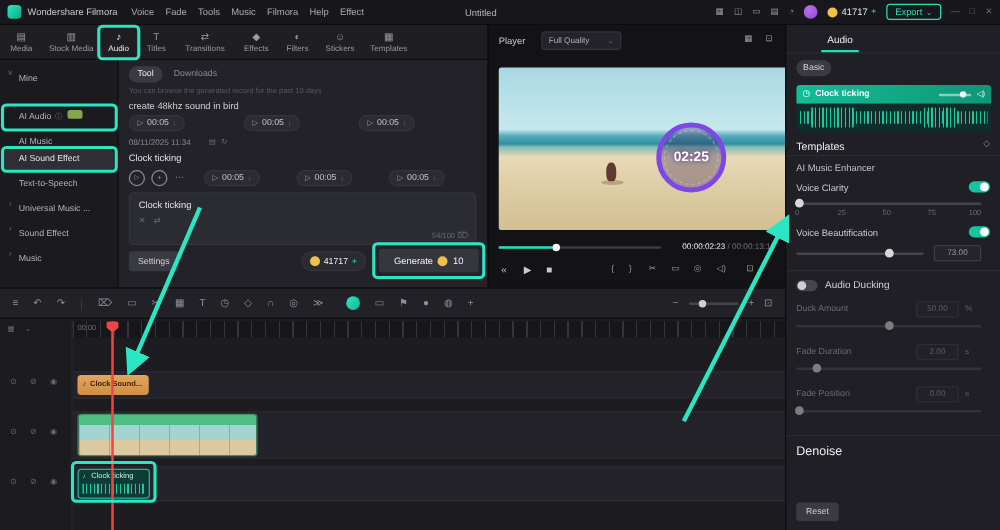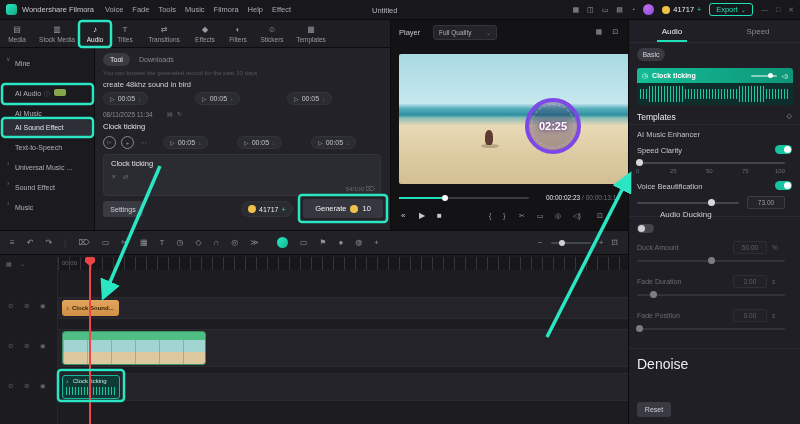--- a/index.html
+++ b/index.html
@@ -227,23 +227,20 @@
   <span class="icn" style="position:absolute;left:164px;top:192px;font-size:7px">◎</span>
   <span class="icn" style="position:absolute;left:182px;top:192px;font-size:7px">◁)</span>
   <span class="icn" style="position:absolute;left:206px;top:192px;font-size:7px">⊡</span>
 </div>
 
 <div class="panel" style="left:628px;top:20px;width:172px;height:404px;background:#1f1f25;border-left:1px solid #0c0c0e">
   <div style="position:absolute;left:0;top:0;width:86px;height:22px;display:flex;align-items:center;justify-content:center;cursor:pointer">
     <span style="font-size:8px;color:#f0f0f4">Audio</span>
     <div style="position:absolute;left:28px;bottom:0;width:30px;height:2px;background:#1fe0b8"></div>
   </div>
-  <div style="position:absolute;left:86px;top:0;width:86px;height:22px;display:flex;align-items:center;justify-content:center;cursor:pointer">
-    <span style="font-size:8px;color:#8a8a92">Speed</span>
-  </div>
   <div style="position:absolute;left:0;top:22px;width:172px;height:1px;background:#2a2a30"></div>
 
   <div class="btn" style="position:absolute;left:8px;top:28px;width:28px;height:13px;border-radius:7px;font-size:7px">
       <span>Basic</span>
     </div>
 
   <div style="position:absolute;left:8px;top:48px;width:156px;height:37px;border-radius:3px;overflow:hidden">
     <div style="position:absolute;left:0;top:0;width:156px;height:15px;background:linear-gradient(90deg,#14bc96,#0e9678);display:flex;align-items:center;padding:0 5px;gap:4px">
       <span class="icn" style="font-size:7px;color:#eafff8">◷</span>
       <span style="font-size:7px;color:#ffffff;font-weight:bold">Clock ticking</span>
@@ -257,41 +254,41 @@
       <div class="wave" style="position:absolute;left:12px;width:34px;top:3px;height:16px"></div>
       <div class="wave" style="position:absolute;right:28px;width:26px;top:3px;height:16px"></div>
     </div>
   </div>
 
   <span style="position:absolute;left:8px;top:92px;font-size:8.5px;color:#ececf0">Templates</span>
   <span class="icn" style="position:absolute;right:8px;top:92px;font-size:7px">◇</span>
   <div style="position:absolute;left:0;top:104px;width:172px;height:1px;background:#2a2a30"></div>
 
   <span style="position:absolute;left:8px;top:110px;font-size:7.5px;color:#c0c0c8">AI Music Enhancer</span>
-  <span style="position:absolute;left:8px;top:126px;font-size:7.5px;color:#c8c8d0">Speed Clarity</span>
+  <span style="position:absolute;left:8px;top:126px;font-size:7.5px;color:#c8c8d0">Voice Clarity</span>
   <div class="toggle on" style="right:8px;top:125px"></div>
   <div class="slider" style="left:8px;top:142px;width:148px">
       <div class="dot" style="left:-1px"></div>
     </div>
   <span class="dim" style="position:absolute;left:7px;top:148px;font-size:6px">0</span>
   <span class="dim" style="position:absolute;left:41px;top:148px;font-size:6px">25</span>
   <span class="dim" style="position:absolute;left:77px;top:148px;font-size:6px">50</span>
   <span class="dim" style="position:absolute;left:113px;top:148px;font-size:6px">75</span>
   <span class="dim" style="position:absolute;left:146px;top:148px;font-size:6px">100</span>
 
   <span style="position:absolute;left:8px;top:162px;font-size:7.5px;color:#c8c8d0">Voice Beautification</span>
   <div class="toggle on" style="right:8px;top:161px"></div>
   <div class="slider" style="left:8px;top:182px;width:102px">
       <div class="dot" style="left:71px"></div>
     </div>
   <div class="valbox" style="left:118px;top:176px;width:38px"><span>73.00</span></div>
   <div style="position:absolute;left:0;top:196px;width:172px;height:1px;background:#2a2a30"></div>
 
   <div class="toggle" style="left:8px;top:204px"></div>
-  <span style="position:absolute;left:31px;top:190px;font-size:8px;color:#d0d0d6">Audio Ducking</span>
+  <span style="position:absolute;left:31px;top:203px;font-size:8px;color:#d0d0d6">Audio Ducking</span>
 
   <div style="position:absolute;left:0;top:218px;width:172px;height:106px;opacity:.5">
     <span style="position:absolute;left:8px;top:6px;font-size:7px;color:#b0b0b8">Duck Amount</span>
     <div class="valbox" style="left:104px;top:3px;width:34px"><span>50.00</span></div>
     <span style="position:absolute;left:143px;top:6px;font-size:6.5px;color:#9a9aa2">%</span>
     <div class="slider" style="left:8px;top:22px;width:148px">
         <div class="dot" style="left:71px"></div>
       </div>
 
     <span style="position:absolute;left:8px;top:40px;font-size:7px;color:#b0b0b8">Fade Duration</span>
@@ -303,21 +300,21 @@
 
     <span style="position:absolute;left:8px;top:74px;font-size:7px;color:#b0b0b8">Fade Position</span>
     <div class="valbox" style="left:104px;top:71px;width:34px"><span>0.00</span></div>
     <span style="position:absolute;left:143px;top:74px;font-size:6.5px;color:#9a9aa2">s</span>
     <div class="slider" style="left:8px;top:90px;width:148px">
         <div class="dot" style="left:-1px"></div>
       </div>
   </div>
 
   <div style="position:absolute;left:0;top:328px;width:172px;height:1px;background:#2a2a30"></div>
-  <span style="position:absolute;left:8px;top:336px;font-size:14px;color:#ececf0">Denoise</span>
+  <span style="position:absolute;left:8px;top:336px;font-size:10px;color:#ececf0">Denoise</span>
   <div class="btn" style="position:absolute;left:8px;top:382px;width:34px;height:15px;font-size:7px">
       <span>Reset</span>
     </div>
 </div>
 
 <div class="panel" style="left:0;top:230px;width:628px;height:194px;background:#1c1c21;border-top:1px solid #0c0c0e">
 
   <div style="position:absolute;left:0;top:0;width:628px;height:24px;background:#212127;border-bottom:1px solid #0c0c0e;display:flex;align-items:center;gap:12px;padding:0 10px">
     <span class="tbicn">≡</span>
     <span class="tbicn">↶</span>

